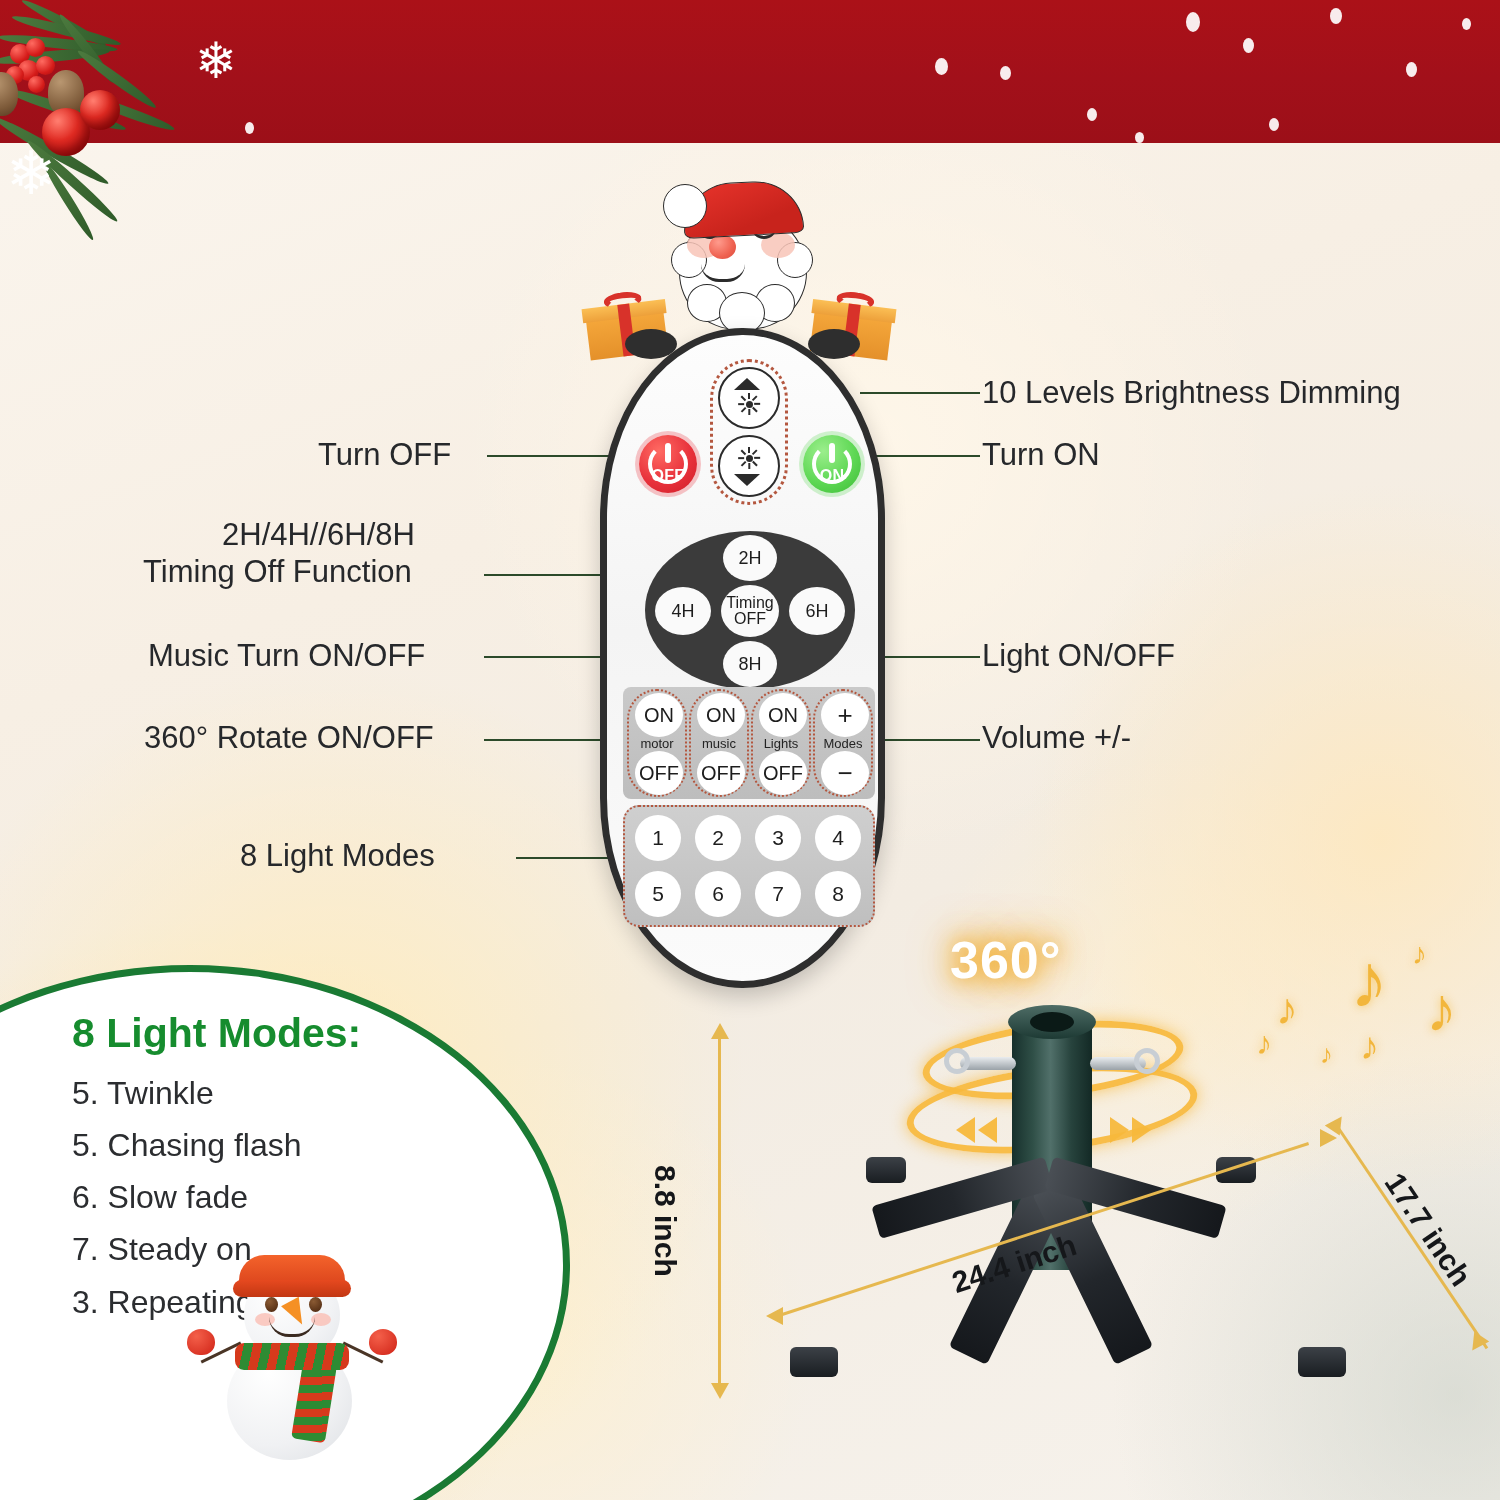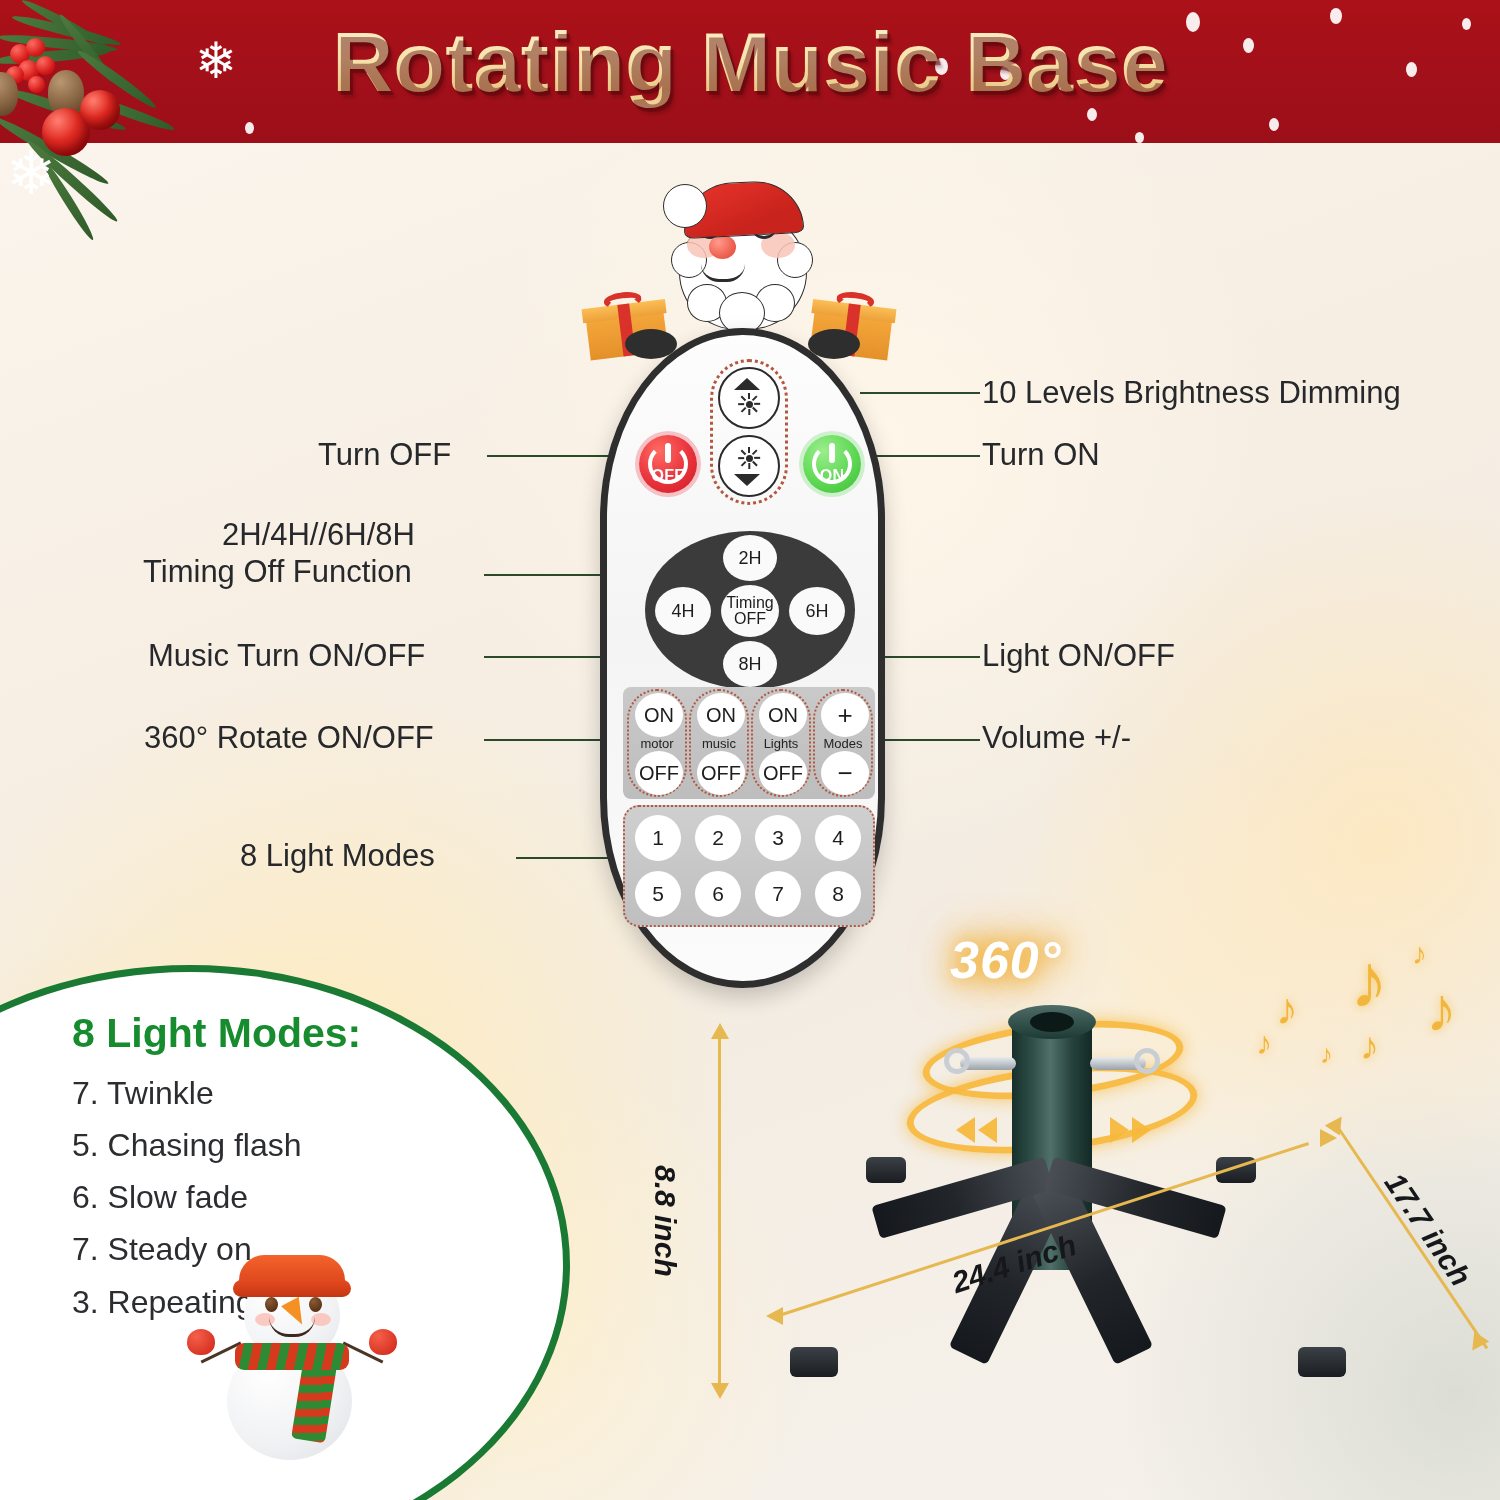--- a/index.html
+++ b/index.html
@@ -164,21 +164,21 @@
   .sm-scarf{ position:absolute; left:48px; top:96px; width:114px; height:27px; border-radius:9px;
     background:repeating-linear-gradient(102deg,#d63a1c 0 9px,#2e8b33 9px 18px); }
   .sm-tail{ position:absolute; left:110px; top:116px; width:34px; height:78px;
     background:repeating-linear-gradient(170deg,#d63a1c 0 8px,#2e8b33 8px 16px);
     border-radius:5px; transform:rotate(9deg); }
   .sm-arm{ position:absolute; width:44px; height:3px; background:#4a3526; top:104px; }
   .sm-mitt{ position:absolute; width:28px; height:26px; top:82px;
     background:radial-gradient(circle at 34% 28%,#f4604a,#cf2216); border-radius:50% 50% 46% 46%; }
 
   
-  .stand{ position:absolute; left:660px; top:935px; width:840px; height:560px;font-style:italic; }
+  .stand{ position:absolute; left:660px; top:935px; width:840px; height:560px; }
   .badge360{ position:absolute; left:290px; top:-5px; font-size:52px; font-weight:bold; color:#fff;
     text-shadow:0 0 18px #f3b33c,0 0 32px #f0a927,0 0 46px rgba(240,169,39,.75); letter-spacing:1px; }
   .ring{ position:absolute; border:7px solid rgba(247,184,60,.92); border-radius:50%;
     box-shadow:0 0 16px rgba(247,184,60,.75); }
   .chevarr{ position:absolute; width:0; height:0; border-top:13px solid transparent;
     border-bottom:13px solid transparent; }
   .tube{ position:absolute; left:352px; top:85px; width:80px; height:250px;
     background:linear-gradient(90deg,#17302c 0%,#2f4f47 26%,#51706a 48%,#27433d 74%,#132925 100%); }
   .tube-top{ position:absolute; left:348px; top:70px; width:88px; height:34px; border-radius:50%;
     background:linear-gradient(180deg,#4e6d66,#1d3a34); }
@@ -207,21 +207,20 @@
   <div class="bdot" style="left:1087px;top:108px;width:10px;height:13px;"></div>
   <div class="bdot" style="left:1186px;top:12px;width:14px;height:20px;"></div>
   <div class="bdot" style="left:1243px;top:38px;width:11px;height:15px;"></div>
   <div class="bdot" style="left:1330px;top:8px;width:12px;height:16px;"></div>
   <div class="bdot" style="left:1406px;top:62px;width:11px;height:15px;"></div>
   <div class="bdot" style="left:1462px;top:18px;width:9px;height:12px;"></div>
   <div class="bdot" style="left:1269px;top:118px;width:10px;height:13px;"></div>
   <div class="bdot" style="left:1135px;top:132px;width:9px;height:11px;"></div>
   <div class="bdot" style="left:245px;top:122px;width:9px;height:12px;"></div>
   <div class="bflake" style="left:195px;top:36px;font-size:50px;">❄</div>
-  <div class="banner-title">Rotating Music Base</div>
 </div>
 
 <div class="decor">
   <div class="needle" style="left:40px;top:10px;width:95px;height:9px;transform:rotate(28deg);"></div>
   <div class="needle" style="left:30px;top:26px;width:112px;height:10px;transform:rotate(14deg);"></div>
   <div class="needle" style="left:16px;top:46px;width:120px;height:10px;transform:rotate(6deg);"></div>
   <div class="needle" style="left:10px;top:70px;width:118px;height:11px;transform:rotate(-5deg);"></div>
   <div class="needle" style="left:22px;top:98px;width:128px;height:11px;transform:rotate(18deg);"></div>
   <div class="needle" style="left:12px;top:126px;width:132px;height:11px;transform:rotate(30deg);"></div>
   <div class="needle" style="left:46px;top:150px;width:120px;height:10px;transform:rotate(42deg);"></div>
@@ -398,21 +397,21 @@
       <div class="mbtn" style="left:70px;top:64px;">6</div>
       <div class="mbtn" style="left:130px;top:64px;">7</div>
       <div class="mbtn" style="left:190px;top:64px;">8</div>
     </div>
   </div>
 </div>
 
 <div class="modes-circle">
   <div class="modes-inner">
     <div class="modes-head">8 Light Modes:</div>
-    <div class="mode-li">7. Twinkle</div>
+    <div class="mode-li">5. Twinkle</div>
     <div class="mode-li">5. Chasing flash</div>
     <div class="mode-li">6. Slow fade</div>
     <div class="mode-li">7. Steady on</div>
     <div class="mode-li">3. Repeating</div>
   </div>
 
   <div class="snowman">
     <div class="sm-arm" style="left:12px;transform:rotate(-26deg);"></div>
     <div class="sm-arm" style="left:154px;transform:rotate(26deg);"></div>
     <div class="sm-mitt" style="left:0px;"></div>

